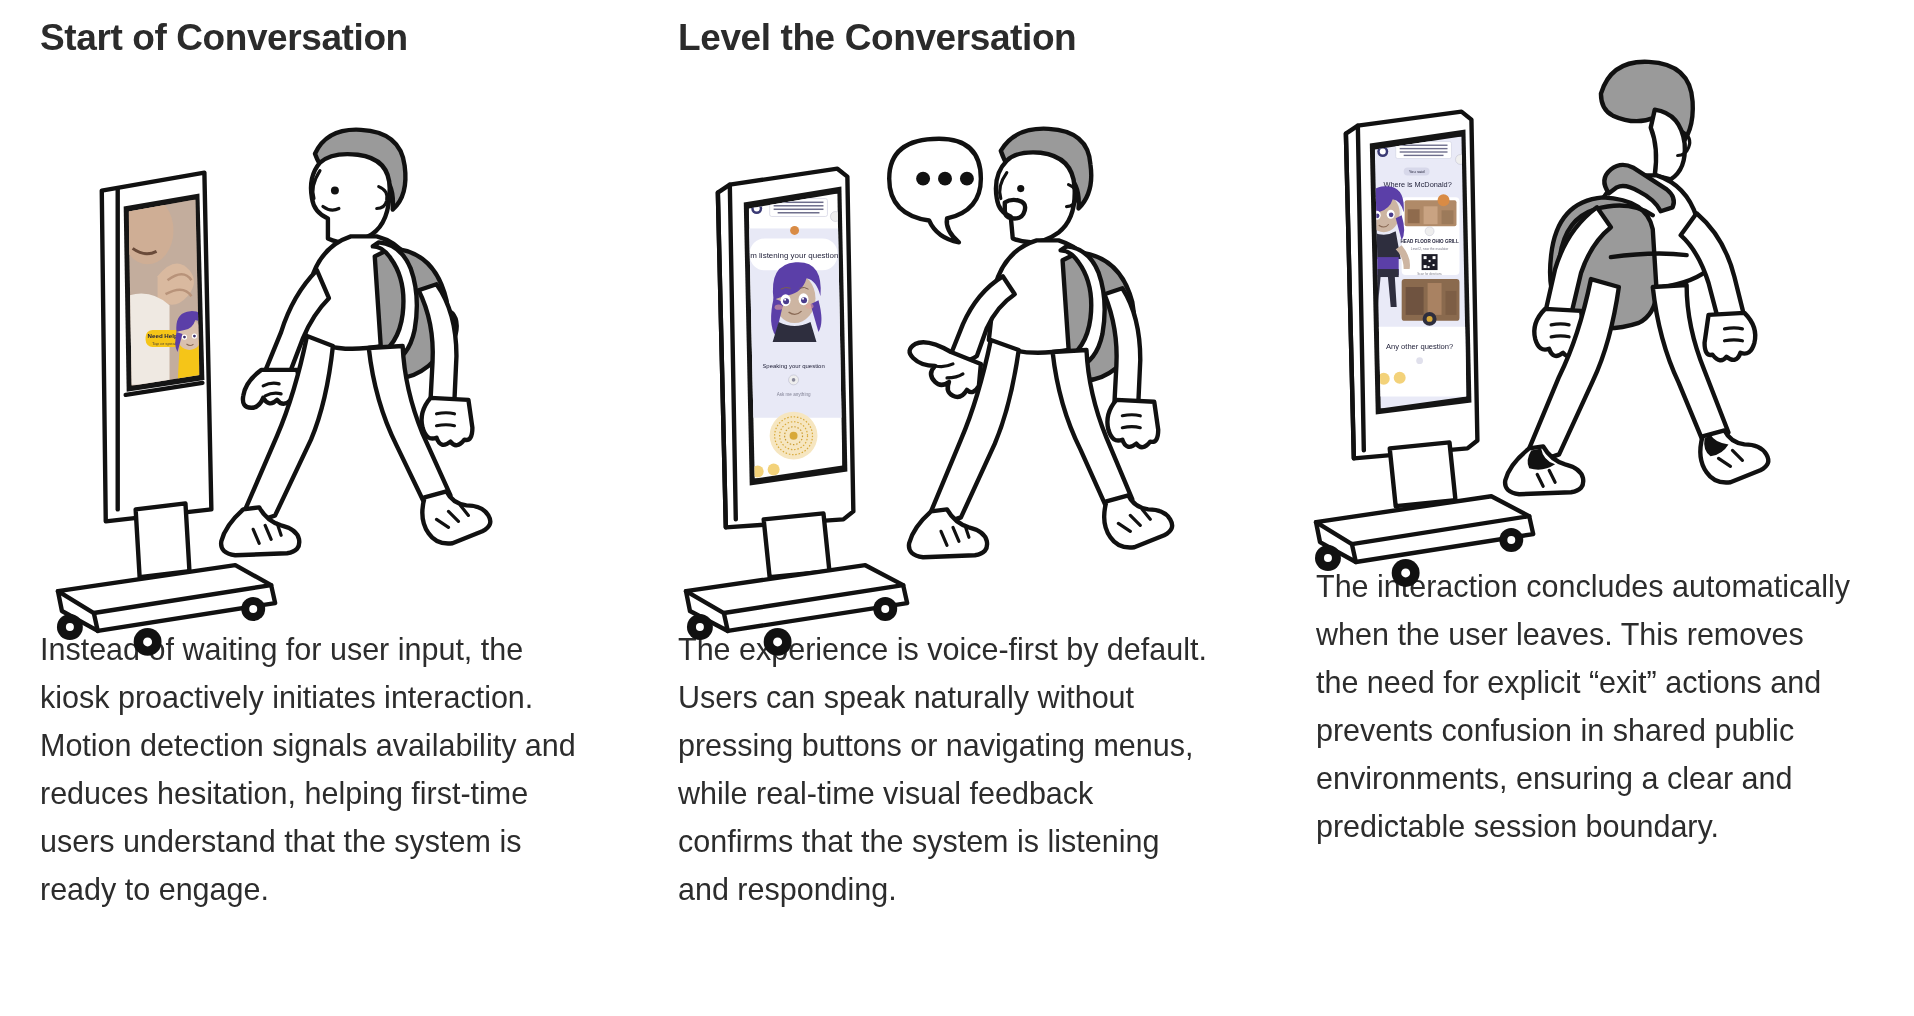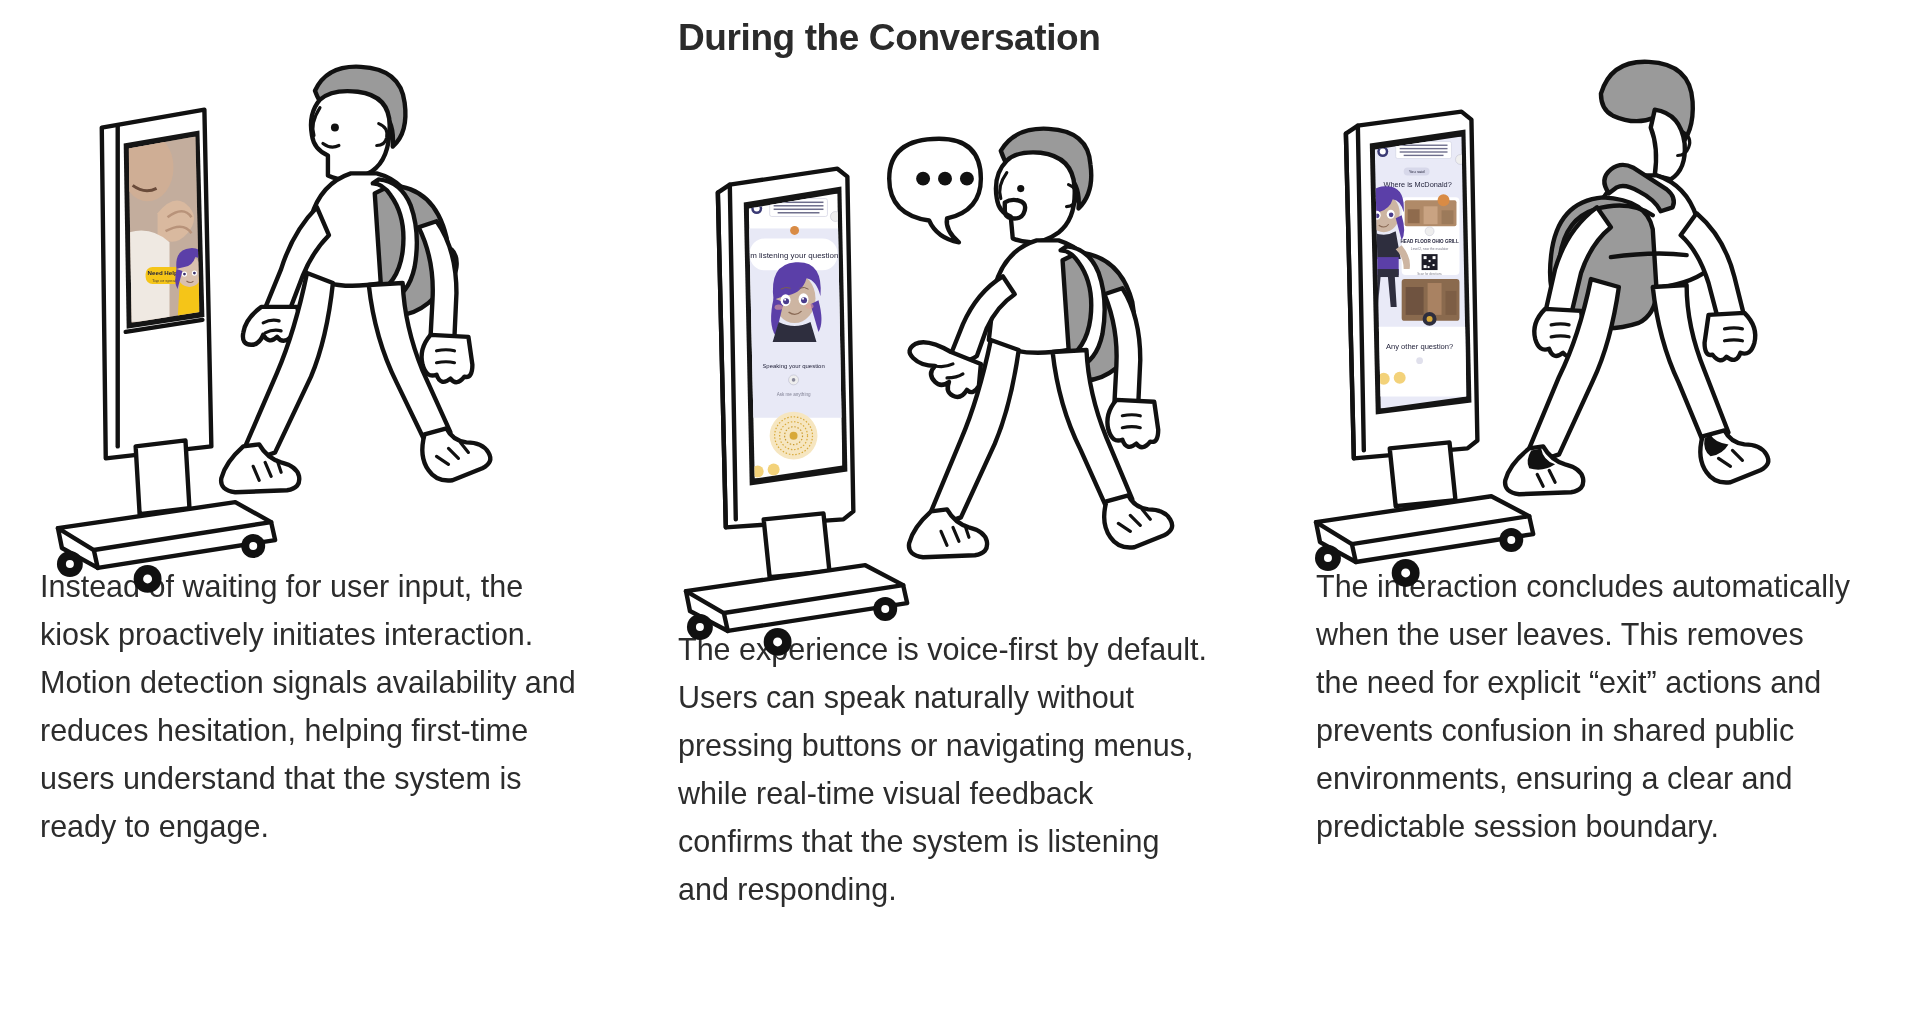--- a/index.html
+++ b/index.html
@@ -61,20 +61,21 @@
   .fill-gray { fill: #9a9a9a; stroke: #111111; stroke-width: 4.4; stroke-linejoin: round; }
   .fill-dark { fill: #111111; }
   .scr-txt { font-family: "Liberation Sans", sans-serif; fill: #25253d; }
 </style>
 </head>
 <body>
 
 <div class="board">
 
   <section class="panel">
+    <h2 class="panel-title">Start of Conversation</h2>
 
     <div class="panel-art">
       <svg viewBox="0 0 540 530" preserveAspectRatio="xMinYMin meet">
 
         <g>
 
           <path class="fill-w" d="M62 110 L165 92 L172 430 L66 442 Z"></path>
           <path class="ln" d="M78 108 L78 430"></path>
 
           <path d="M84 126 L160 113 L165 300 L87 312 Z" fill="#151515"></path>
@@ -161,21 +162,21 @@
           <path class="fill-w" d="M386 418 q-6 22 4 36 q8 12 24 10 l30 -12 q12 -6 6 -16 q-6 -10 -22 -10 q-14 -2 -20 -14 Z"></path>
           <path class="ln-thin" d="M398 440 l12 8 M410 432 l10 10 M422 426 l8 10"></path>
         </g>
       </svg>
     </div>
 
     <p class="panel-body">Instead of waiting for user input, the kiosk proactively initiates interaction. Motion detection signals availability and reduces hesitation, helping first-time users understand that the system is ready to engage.</p>
   </section>
 
   <section class="panel">
-    <h2 class="panel-title">During the Conversation</h2>
+    <h2 class="panel-title">Level the Conversation</h2>
 
     <div class="panel-art">
       <svg viewBox="0 0 540 530" preserveAspectRatio="xMinYMin meet">
         <g>
           <path class="fill-w" d="M40 112 L52 104 L160 88 L170 96 L176 432 L166 440 L48 448 Z"></path>
           <path class="ln" d="M52 104 L58 440 M40 112 L48 448"></path>
           <path d="M66 122 L164 106 L170 392 L72 406 Z" fill="#151515"></path>
           <clipPath id="scr2">
               <path d="M71 128 L160 113 L165 386 L77 399 Z"></path>
             </clipPath>

